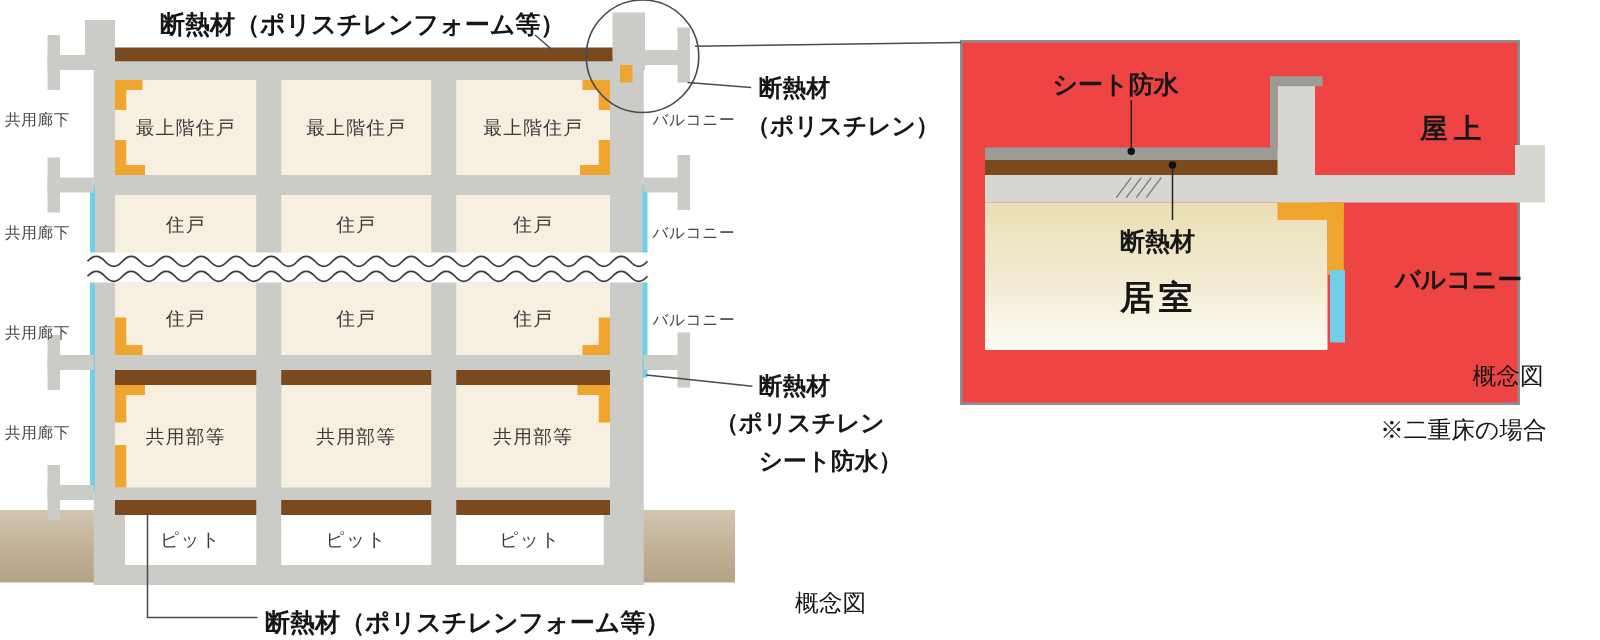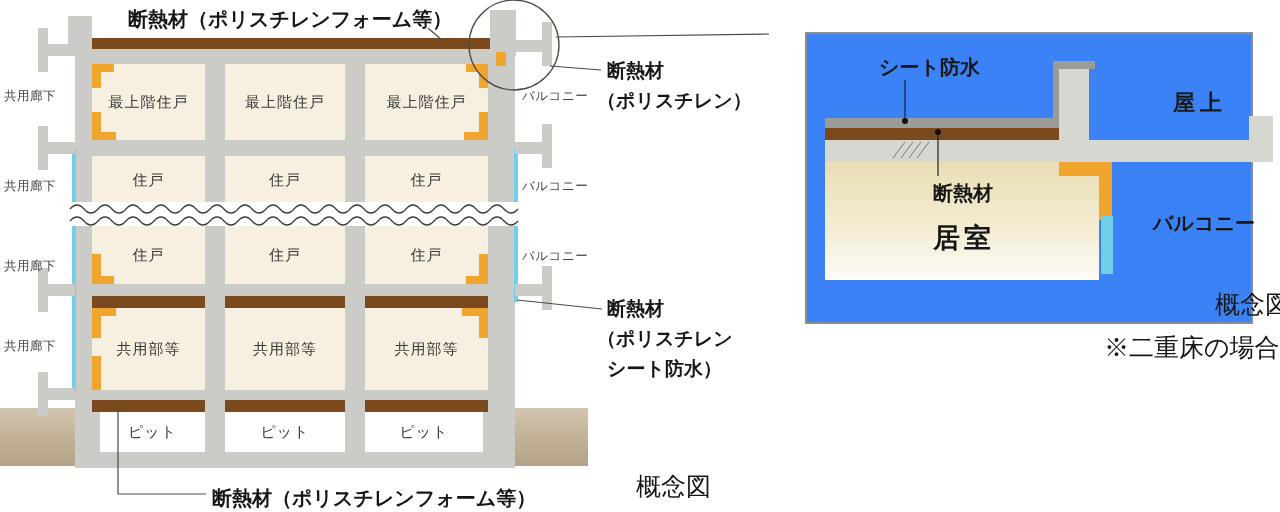--- a/index.html
+++ b/index.html
@@ -10,25 +10,25 @@
   .concrete{background:var(--concrete)}
   .room{background:var(--room);display:flex;align-items:center;justify-content:center}
   .room span{font-size:15px;color:#3a3a3a;letter-spacing:1px;white-space:nowrap}
   .pit{background:#ffffff}
   .brown{background:var(--brown)}
   .orange{background:var(--orange)}
   .blue{background:var(--blue)}
   .sidelabel{font-size:12.5px;color:#444;letter-spacing:.5px;white-space:nowrap;z-index:7}
   .serif{font-family:Liberation Sans, sans-serif;color:#161616;white-space:nowrap;z-index:7}
   .ann{font-weight:600;font-size:19px}
-  .cap{font-weight:400;font-size:25px}
+  .cap{font-weight:400;font-size:19px}
   #ground{background:linear-gradient(180deg,#d2c5af 0%,#c2b097 55%,#b5a286 100%);z-index:0}
   .z1{z-index:1}.z2{z-index:2}.z3{z-index:3}
   #overlay{position:absolute;left:0;top:0;z-index:6;pointer-events:none}
-  #detail-box{left:805px;top:32px;width:448px;height:292px;border:2px solid #8e8e8e;background:#3b82f6;z-index:1}
+  #detail-box{left:768px;top:32px;width:448px;height:292px;border:2px solid #8e8e8e;background:#ef4444;z-index:1}
   #detail-box .abs{position:absolute}
   .dconc{background:#d7d7d1}
   .dgray{background:#9b9b97}
   #room-area{background:linear-gradient(180deg,#e9deb4 0%,#f3ecd3 55%,#fdfcf6 100%)}
 </style>
 </head>
 <body>
 
 <div id="ground" class="abs" style="left:0;top:408px;width:588px;height:58px"></div>
 
@@ -137,21 +137,21 @@
 <div class="abs sidelabel" style="left:4px;top:258px">共用廊下</div>
 <div class="abs sidelabel" style="left:4px;top:338px">共用廊下</div>
 <div class="abs sidelabel" style="left:522px;top:88px">バルコニー</div>
 <div class="abs sidelabel" style="left:522px;top:178px">バルコニー</div>
 <div class="abs sidelabel" style="left:522px;top:248px">バルコニー</div>
 
 <div class="abs serif ann" style="left:128px;top:6px;font-size:20px">断熱材（ポリスチレンフォーム等）</div>
 <div class="abs serif ann" style="left:607px;top:58px">断熱材</div>
 <div class="abs serif ann" style="left:597px;top:88px">（ポリスチレン）</div>
 <div class="abs serif ann" style="left:607px;top:296px">断熱材</div>
-<div class="abs serif ann" style="left:597px;top:326px">（ポリスチレン</div>
+<div class="abs serif ann" style="left:572px;top:326px">（ポリスチレン</div>
 <div class="abs serif ann" style="left:607px;top:356px">シート防水）</div>
 <div class="abs serif ann" style="left:212px;top:485px;font-size:20px">断熱材（ポリスチレンフォーム等）</div>
 <div class="abs serif cap" style="left:636px;top:470px">概念図</div>
 
 <div id="detail-box" class="abs">
   <div id="room-area" class="abs" style="left:18px;top:128px;width:274px;height:118px"></div>
   <div class="abs dconc" style="left:18px;top:106px;width:264px;height:22px"></div>
   <div class="abs brown" style="left:18px;top:94px;width:252px;height:12px"></div>
   <div class="abs dgray" style="left:18px;top:84px;width:248px;height:10px"></div>
   <div class="abs dconc" style="left:252px;top:34px;width:30px;height:94px"></div>

